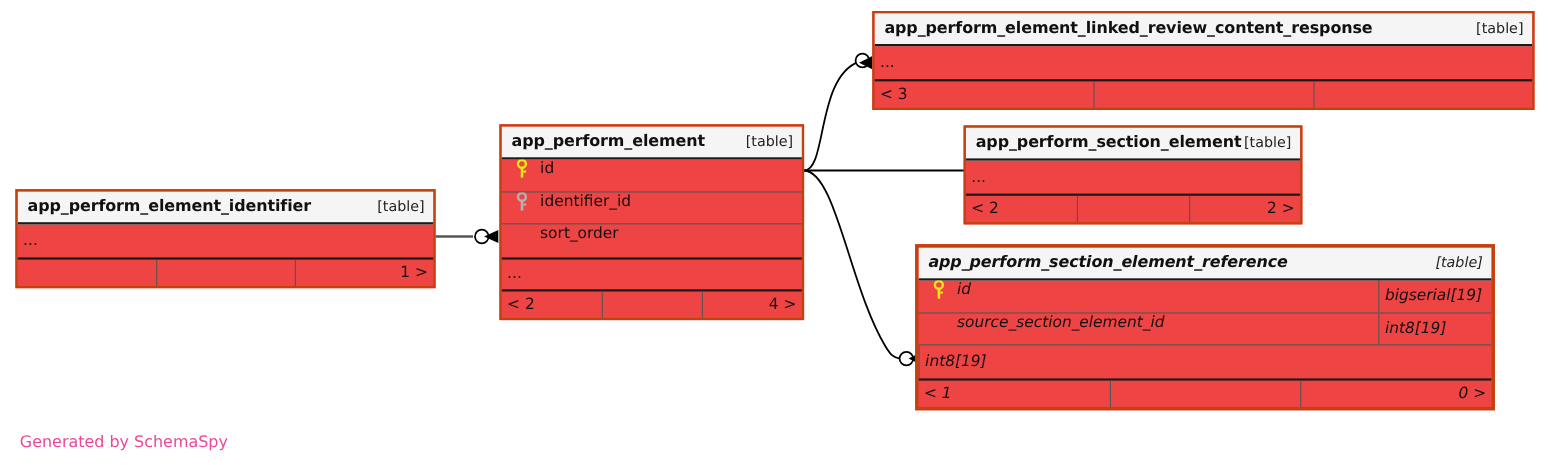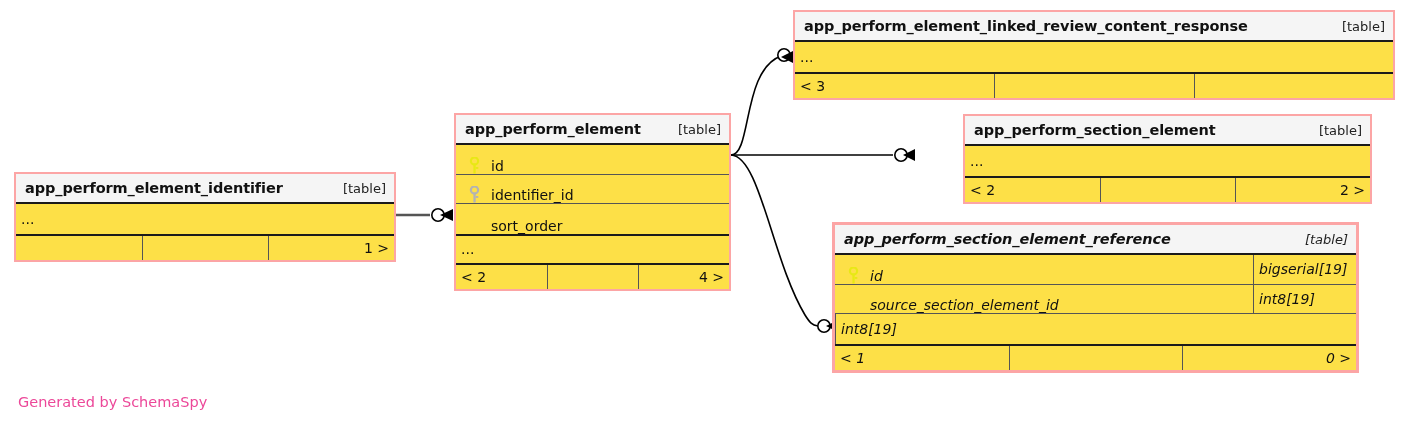--- a/index.html
+++ b/index.html
@@ -19,22 +19,22 @@
     position: absolute;
     left: 0;
     top: 0;
     width: 1409px;
     height: 423px;
     pointer-events: none;
   }
   .table-box {
     position: absolute;
     box-sizing: border-box;
-    background: #fde047;
-    border: 2px solid #fca5a5;
+    background: #ef4444;
+    border: 2px solid #c2410c;
     overflow: hidden;
   }
   .table-box.focal {
     border-width: 3px;
     font-style: italic;
   }
   .tbl-header {
     display: flex;
     align-items: center;
     justify-content: space-between;
@@ -60,21 +60,21 @@
     display: flex;
     align-items: center;
     height: 29.5px;
     border-bottom: 1px solid #555555;
     box-sizing: border-box;
     position: relative;
   }
   .col-row:last-child { border-bottom: none; }
   .col-name-cell {
     display: flex;
-    align-items: flex-end;
+    align-items: flex-start;
     flex: 1 1 auto;
     min-width: 0;
     padding-left: 7px;
     box-sizing: border-box;
     height: 100%;
   }
   .keyslot {
     width: 22px;
     min-width: 22px;
     display: flex;
@@ -244,21 +244,21 @@
       <span class="tbl-kind">[table]</span>
     </div>
     <div class="ellipsis-row">...</div>
     <div class="footer-row">
       <div class="footer-cell left">&lt; 3</div>
       <div class="footer-cell"></div>
       <div class="footer-cell right"></div>
     </div>
   </div>
 
-  <div class="table-box" style="left:963px; top:114px; width:409px;">
+  <div class="table-box" style="left:876px; top:114px; width:308px;">
     <div class="tbl-header">
       <span class="tbl-title">app_perform_section_element</span>
       <span class="tbl-kind">[table]</span>
     </div>
     <div class="ellipsis-row">...</div>
     <div class="footer-row">
       <div class="footer-cell left">&lt; 2</div>
       <div class="footer-cell"></div>
       <div class="footer-cell right">2 &gt;</div>
     </div>

